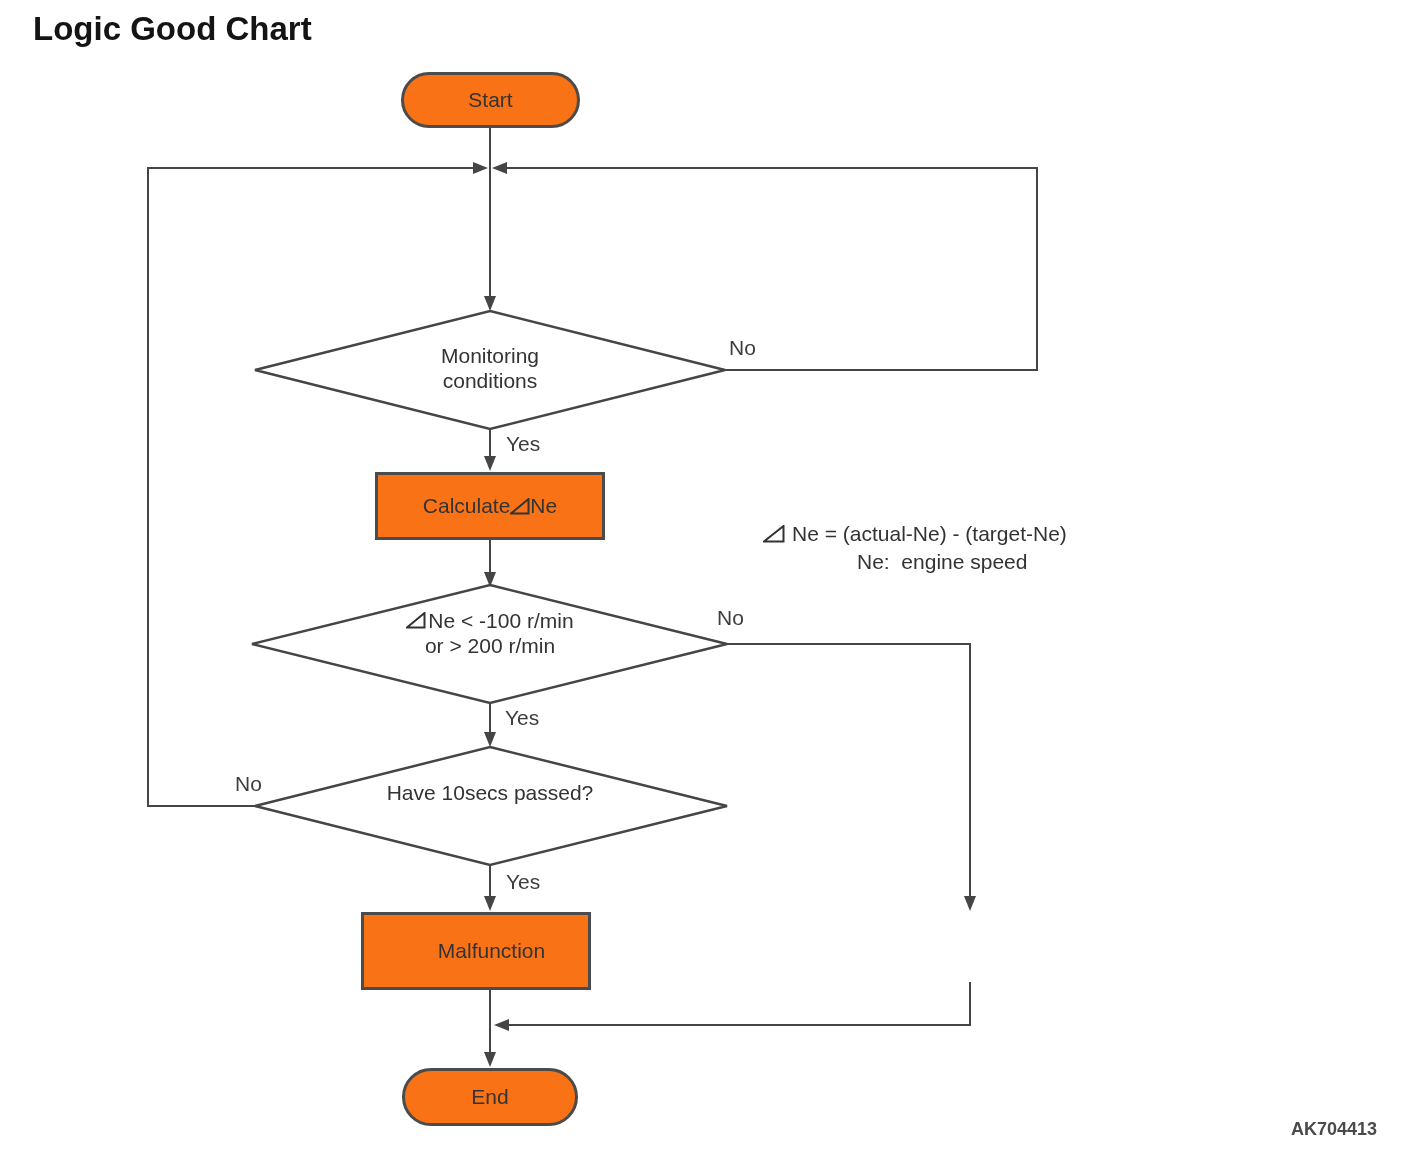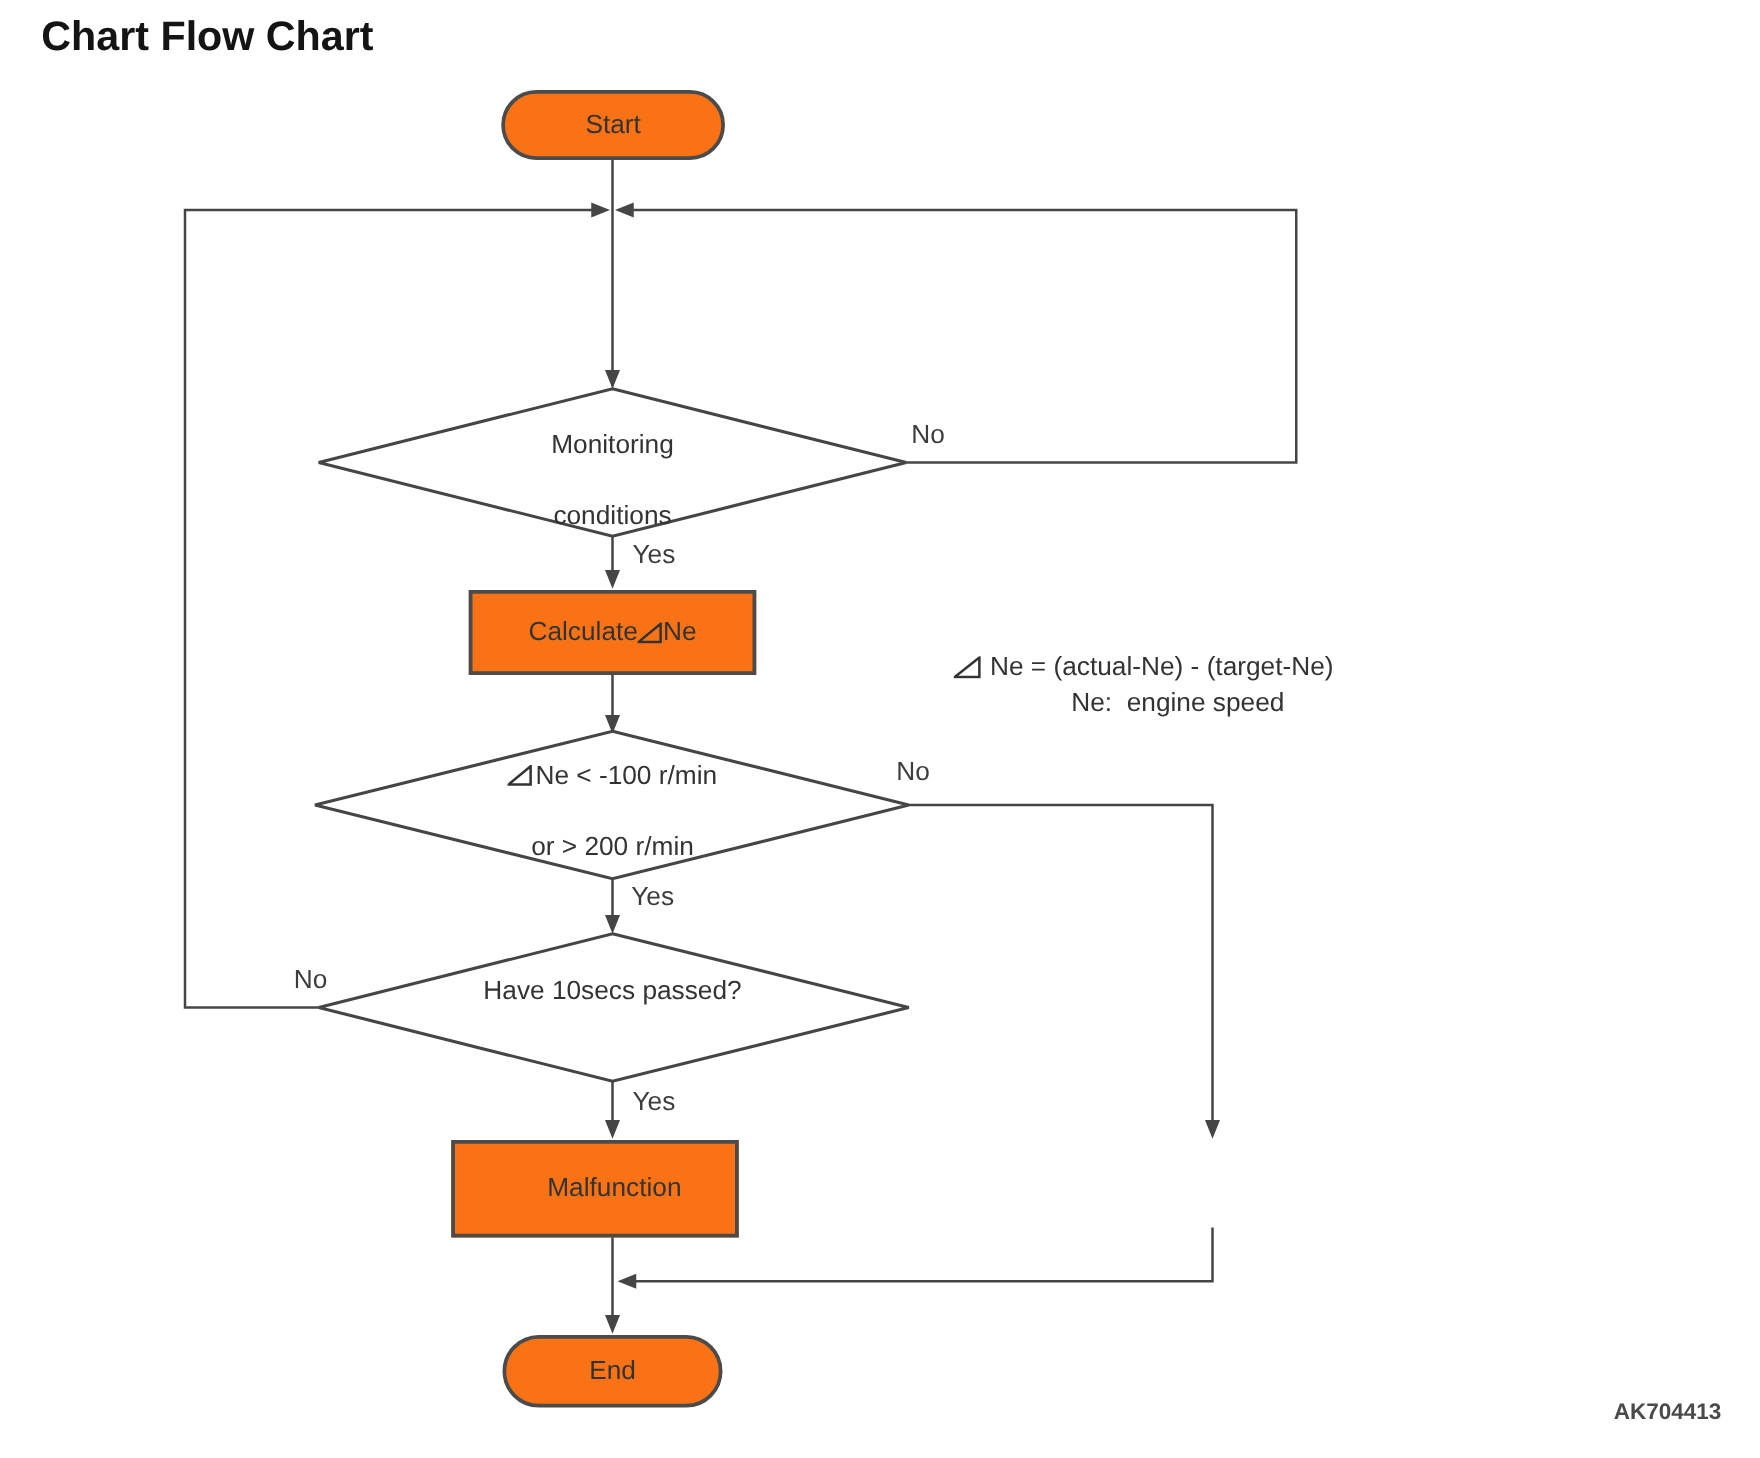--- a/index.html
+++ b/index.html
@@ -45,21 +45,20 @@
   .diamond-text {
     position: absolute;
     display: flex;
     flex-direction: column;
     align-items: center;
     justify-content: center;
     font-size: 21px;
     line-height: 25px;
     color: #333333;
     text-align: center;
-    gap: 32px;
   }
   .edge-label {
     position: absolute;
     font-size: 21px;
     color: #3d3d3d;
   }
   .inline-row {
     display: inline-flex;
     align-items: center;
     white-space: pre;
@@ -120,21 +119,21 @@
     <polygon points="490,1067 484,1052 496,1052" fill="#454545" stroke="none"></polygon>
 
     <path d="M 970 982 V 1025 H 508"></path>
     <polygon points="494,1025 509,1019 509,1031" fill="#454545" stroke="none"></polygon>
 
     <polygon points="490,311 725,370 490,429 255,370" fill="#ffffff" stroke-width="2.5"></polygon>
     <polygon points="490,585 727,644 490,703 252,644" fill="#ffffff" stroke-width="2.5"></polygon>
     <polygon points="490,747 727,806 490,865 255,806" fill="#ffffff" stroke-width="2.5"></polygon>
   </svg>
 
-  <div class="page-title">Chart Flow Chart</div>
+  <div class="page-title">Logic Good Chart</div>
 
   <div class="node terminator" style="left:401px; top:72px; width:179px; height:56px;">
     <span>Start</span>
   </div>
 
   <div class="diamond-text" style="left:340px; top:343px; width:300px;">
     <span>Monitoring</span>
     <span>conditions</span>
   </div>
 

